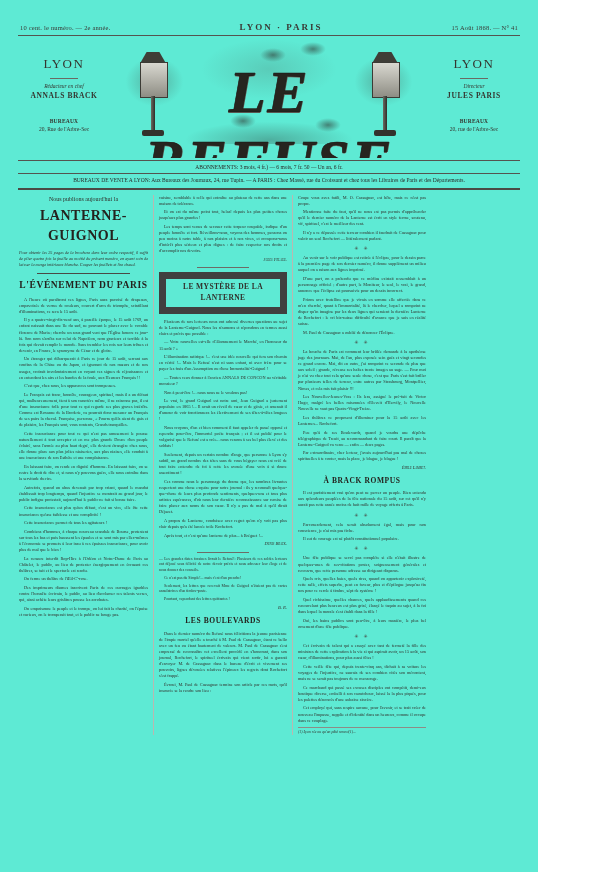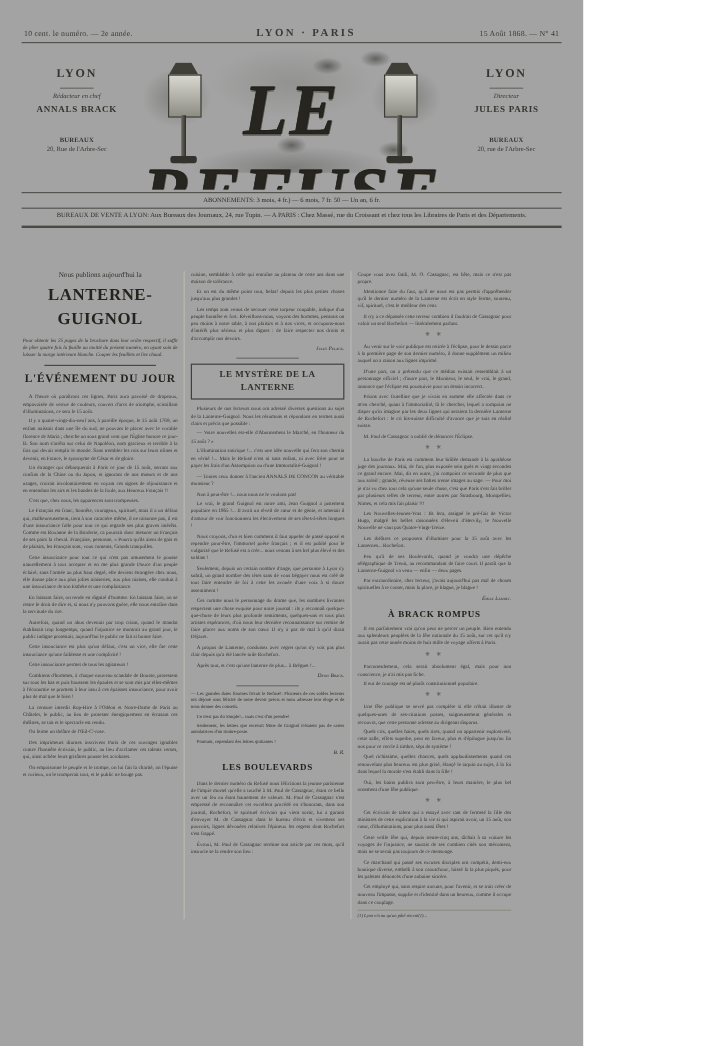--- a/index.html
+++ b/index.html
@@ -9,23 +9,23 @@
   }
   body {
     width: 600px;
     height: 872px;
     overflow: hidden;
     font-family: "Liberation Serif", serif;
     color: #2b2b28;
   }
   .page {
     position: relative;
-    width: 486px;
+    width: 538px;
     height: 872px;
-    background: #a3a3a3;
+    background: #5eead4;
     box-sizing: border-box;
     padding: 0;
   }
 
   
   .masthead {
     position: relative;
     padding: 22px 18px 0 18px;
   }
   .top-line {
@@ -55,23 +55,23 @@
   }
   .head-col {
     width: 92px;
     text-align: center;
     font-size: 6px;
     line-height: 1.5;
     padding-top: 14px;
     color: #35352f;
   }
   .head-col .city {
-    font-size: 10px;
+    font-size: 13px;
     letter-spacing: 1.5px;
-    font-weight: bold;
+    font-weight: normal;
     margin-bottom: 4px;
   }
   .head-col .sep {
     width: 28px;
     border-top: 1px solid #6a6a63;
     margin: 3px auto 3px auto;
   }
   .head-col .role {
     font-style: italic;
     font-size: 5.5px;
@@ -177,21 +177,20 @@
     line-height: 1.5;
     padding: 2px 0 3px 0;
     border-bottom: 2px solid #4a4a45;
   }
 
   
   .cols {
     display: flex;
     padding: 5px 14px 10px 14px;
     gap: 0;
-    margin-top: 31px;
   }
   .col {
     width: 139px;
     padding: 0 5px;
     box-sizing: border-box;
     font-size: 4.3px;
     line-height: 1.42;
     text-align: justify;
     color: #31302b;
     position: relative;
@@ -232,21 +231,21 @@
     font-size: 9.5px;
     font-weight: bold;
     letter-spacing: 0.6px;
     margin: 4px 0 4px 0;
     color: #24231e;
   }
   .section-title.sm {
     font-size: 7.5px;
   }
   .boxed-title {
-    border: 1px solid #404040;
+    border: 7px solid #404040;
     text-align: center;
     font-size: 7.5px;
     font-weight: bold;
     letter-spacing: 0.4px;
     padding: 3px 2px;
     margin: 0 0 5px 0;
   }
   .sig {
     text-align: right;
     font-variant: small-caps;
@@ -336,21 +335,21 @@
     <div class="offices-line">BUREAUX DE VENTE A LYON: Aux Bureaux des Journaux, 24, rue Tupin. — A PARIS : Chez Massé, rue du Croissant et chez tous les Libraires de Paris et des Départements.</div>
   </div>
 
   <div class="cols">
 
     <div class="col">
       <div class="head-intro">Nous publions aujourd'hui la</div>
       <div class="big-title">LANTERNE-GUIGNOL</div>
       <p class="italic-note noind">Pour obtenir les 25 pages de la brochure dans leur ordre respectif, il suffit de plier quatre fois la feuille au moitié du présent numéro, en ayant soin de laisser la marge intérieure blanche. Couper les feuillets et lire chaud.</p>
       <div class="rule-mid"></div>
-      <div class="section-title">L'ÉVÉNEMENT DU JOUR</div>
+      <div class="section-title">L'ÉVÉNEMENT DU PARIS</div>
       <p>A l'heure où paraîtront ces lignes, Paris aura pavoisé de drapeaux, empavoisée de verrue de couleurs, couvert d'arcs de triomphe, scintillant d'illuminations, ce sera le 15 août.</p>
       <p>Il y a quatre-vingt-dix-neuf ans, à pareille époque, le 15 août 1769, un enfant naissait dans une île du sud, ne pouvant le placer avec le vocable florence de Maria ; cherche un sous grand vent que l'Église honore ce jour-là. Son nom s'arrêta sur celui de Napoléon, nom gracieux et terrible à la fois qui devait remplir le monde. Sans trembler les rois sur leurs trônes et devenir, en France, le synonyme de César et de gloire.</p>
       <p>Un étranger qui débarquerait à Paris ce jour de 15 août, serrant aux confins de la Chine ou du Japon, et ignorant de nos mœurs et de nos usages, croirait involontairement en voyant ces signes de réjouissance et en entendant les airs et les bandes de la foule, aux Heureux Français !!</p>
       <p>C'est que, chez nous, les apparences sont trompeuses.</p>
       <p>Le Français est franc, honnête, courageux, spirituel, mais il a un défaut qui, malheureusement, tient à son caractère même, il ne raisonne pas, il est d'une insouciance folle pour tout ce qui regarde ses plus graves intérêts. Comme est Roxanne de la Broderie, ca pourrait donc mesurer un Français de ses pairs la cheval. Française, personne, « Pourra qu'ils aient de gais et de plaisirs, les Français sont, vous contents, Grands tranquilles.</p>
       <p>Cette insouciance pour tout ce qui n'est pas amusement le pousse naturellement à tout accepter et en me plus grande Douce d'un peuple éclairé, sans l'armée au plus haut degré, elle devient étrangère chez nous, elle donne place aux plus jolies niaiseries, aux plus niaises, elle conduit à une insouciance de son Esthète et une complaisance.</p>
       <p>En laissant faire, on rende en dignité d'homme. En laissant faire, on se restre le droit de dire et, si nous n'y pouvons guère, elle nous entraîne dans la servitude du rire.</p>
       <p>Autrefois, quand un abus devenait par trop criant, quand le mandat établissait trop longtemps, quand l'injustice se montrait au grand jour, le public indigne protestait, aujourd'hui le public ne fait si bonne faire.</p>
       <p>Cette insouciance est plus qu'un défaut, c'est un vice, elle ôte cette insouciance qu'une faiblesse et une complicité !</p>
       <p>Cette insouciance permet de tous les agitateurs !</p>

